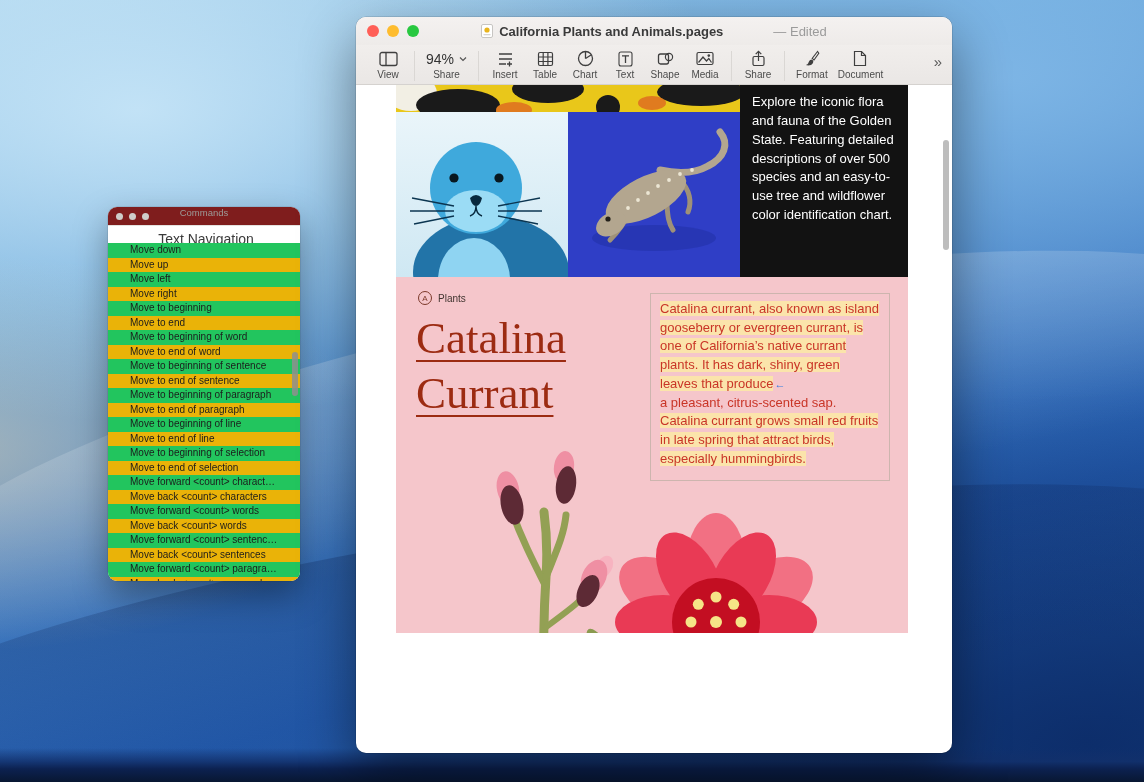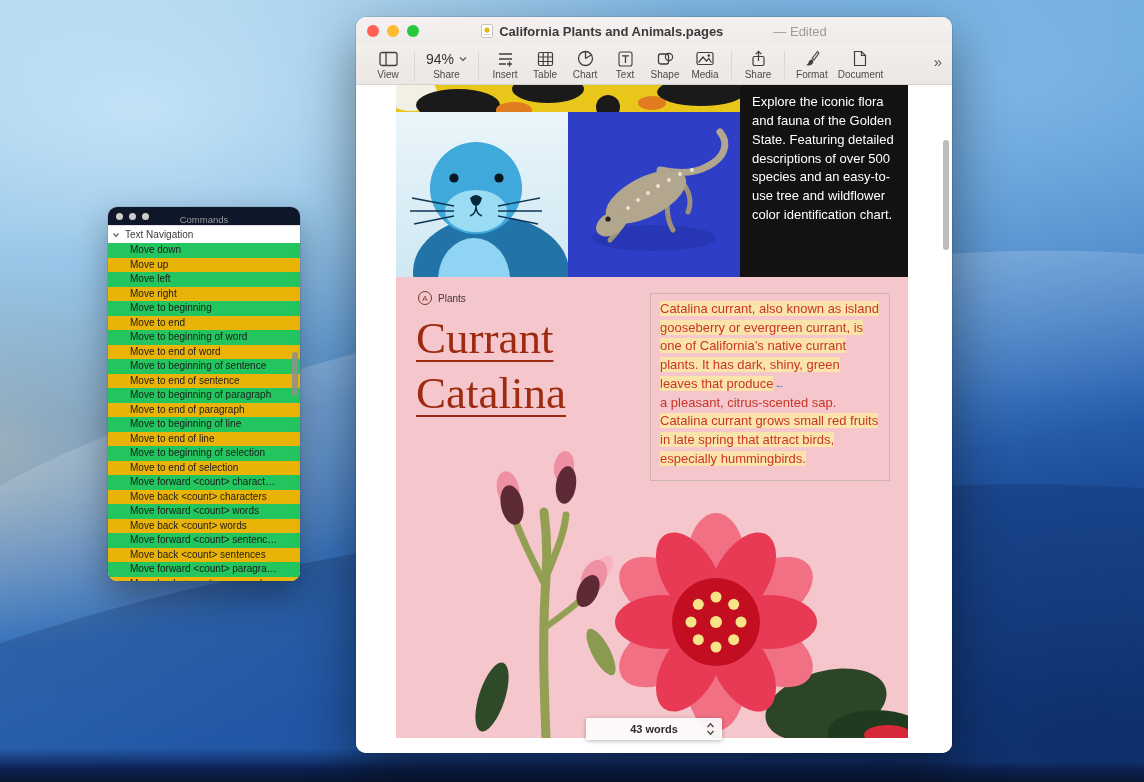--- a/index.html
+++ b/index.html
@@ -19,27 +19,27 @@
   .streak2 { position:absolute; left:-180px; top:520px; width:1500px; height:260px;
     background:linear-gradient(180deg, rgba(10,30,80,0.25), rgba(10,30,80,0) 75%);
     transform:rotate(-8deg); border-radius:50%; }
   .wall-bottom { position:absolute; left:0; bottom:0; width:100%; height:34px;
     background:linear-gradient(180deg, rgba(10,28,70,0) 0%, rgba(18,48,107,0.85) 40%, #0c2150 62%, #081732 100%); }
 
   
   .cmd-win { position:absolute; left:108px; top:207px; width:192px; height:374px;
     background:#ffffff; border-radius:9px; overflow:hidden;
     box-shadow:0 14px 34px rgba(0,0,0,0.35), 0 0 0 0.5px rgba(0,0,0,0.15); }
-  .cmd-titlebar { position:relative; height:19px; background:#0f172a; border-bottom:1px solid #e4e2df;
-    display:flex; align-items:flex-end; justify-content:center; }
+  .cmd-titlebar { position:relative; height:19px; background:#7f1d1d; border-bottom:1px solid #e4e2df;
+    display:flex; align-items:flex-start; justify-content:center; }
   .cmd-dots { position:absolute; left:8px; top:6px; display:flex; gap:6px; }
   .cmd-dot { width:7px; height:7px; border-radius:50%; background:#cfcdc9; }
   .cmd-title { font-size:9.5px; color:#9d9b98; }
   .cmd-section { height:17px; display:flex; align-items:center; gap:5px; padding-left:4px;
-    font-size:10px; color:#3b3b3b; background:#ffffff; }
+    font-size:14px; color:#3b3b3b; background:#ffffff;flex-direction:column; }
   .cmd-list { position:relative; }
   .cmd-row { height:14.5px; line-height:14.5px; font-size:10px; color:#1c1c1c;
     padding-left:22px; white-space:nowrap; overflow:hidden; background:#eab308; }
   .cmd-row.alt { background:#22c55e; }
   .cmd-scroll { position:absolute; right:2px; top:145px; width:6px; height:44px;
     background:#8f8f8f; border-radius:3px; opacity:0.85; }
 
   
   .pw { position:absolute; left:356px; top:17px; width:596px; height:736px;
     border-radius:10px; overflow:hidden; background:#ffffff;
@@ -54,21 +54,21 @@
   .pw-toolbar { position:relative; height:40px; background:linear-gradient(#f1eeec,#eae7e5);
     border-bottom:1px solid #d5d2cf; display:flex; align-items:flex-start; padding:4px 0 0 12px; }
   .tb-item { display:flex; flex-direction:column; align-items:center; gap:1px; min-width:40px; padding:0 5px; cursor:default; }
   .tb-icon { height:19px; display:flex; align-items:center; justify-content:center; }
   .tb-icon svg { display:block; }
   .tb-label { font-size:10px; color:#4b4b4b; }
   .tb-zoom { height:19px; display:flex; align-items:center; gap:5px; font-size:14px; color:#333; }
   .tb-div { width:1px; height:30px; background:#dad7d4; margin:2px 6px 0 6px; }
   .tb-overflow { position:absolute; right:12px; top:8px; font-size:15px; color:#5a5a5a; letter-spacing:-2px; }
 
-  .doc { position:absolute; left:0; top:68px; width:596px; height:668px; background:#ffffff; overflow:hidden; }
+  .doc { position:absolute; left:0; top:68px; width:596px; height:548px; background:#ffffff; overflow:hidden; }
 
   .strip-yellow { position:absolute; left:40px; top:0; width:344px; height:27px; background:#e9c71a; overflow:hidden; }
   .panel-seal { position:absolute; left:40px; top:27px; width:172px; height:165px;
     background:linear-gradient(180deg,#eaf5fa,#cfe8f3); overflow:hidden; }
   .panel-lizard { position:absolute; left:212px; top:27px; width:172px; height:165px; background:#2f3ec6; overflow:hidden; }
   .intro-box { position:absolute; left:384px; top:0; width:168px; height:192px; background:#121212;
     color:#ffffff; padding:8px 12px; font-size:13px; line-height:1.45; }
 
   .pink { position:absolute; left:40px; top:192px; width:512px; height:461px; background:#f5c6cb; overflow:hidden; }
   .badge { position:absolute; left:22px; top:14px; display:flex; align-items:center; gap:6px; font-size:10px; color:#40342f; }
@@ -339,22 +339,22 @@
       <div class="intro-box">
         <p>Explore the iconic flora and fauna of the Golden State. Featuring detailed descriptions of over 500 species and an easy-to-use tree and wildflower color identification chart.</p>
       </div>
 
       <div class="pink">
         <div class="badge">
           <span class="badge-circle">A</span>
           <span>Plants</span>
         </div>
         <div class="heading">
+          <div class="h-line">Catalina</div>
           <div class="h-line">Currant</div>
-          <div class="h-line">Catalina</div>
         </div>
         <div class="body-box" id="body-box"><span class="hl">Catalina currant, also known as island gooseberry or evergreen currant, is one of California’s native currant plants. It has dark, shiny, green leaves that produce</span><span class="marker">←</span><br><span>a pleasant, citrus-scented sap. </span><br><span class="hl">Catalina currant grows small red fruits in late spring that attract birds, especially hummingbirds.</span></div>
 
         <svg class="flower" viewBox="0 0 512 311">
           <path d="M150 311 C148 260 146 210 150 150 C152 120 150 100 148 85" fill="none" stroke="#93a054" stroke-width="9" stroke-linecap="round"></path>
           <path d="M150 160 C135 130 125 110 116 85" fill="none" stroke="#93a054" stroke-width="7" stroke-linecap="round"></path>
           <path d="M150 150 C160 125 168 108 170 88" fill="none" stroke="#93a054" stroke-width="7" stroke-linecap="round"></path>
           <path d="M150 200 C170 185 185 175 196 160" fill="none" stroke="#93a054" stroke-width="6" stroke-linecap="round"></path>
           <path d="M320 311 C316 280 314 250 318 238" fill="none" stroke="#7d8f46" stroke-width="9" stroke-linecap="round"></path>
           <ellipse cx="96" cy="270" rx="13" ry="36" transform="rotate(18 96 270)" fill="#2e4a28"></ellipse>

